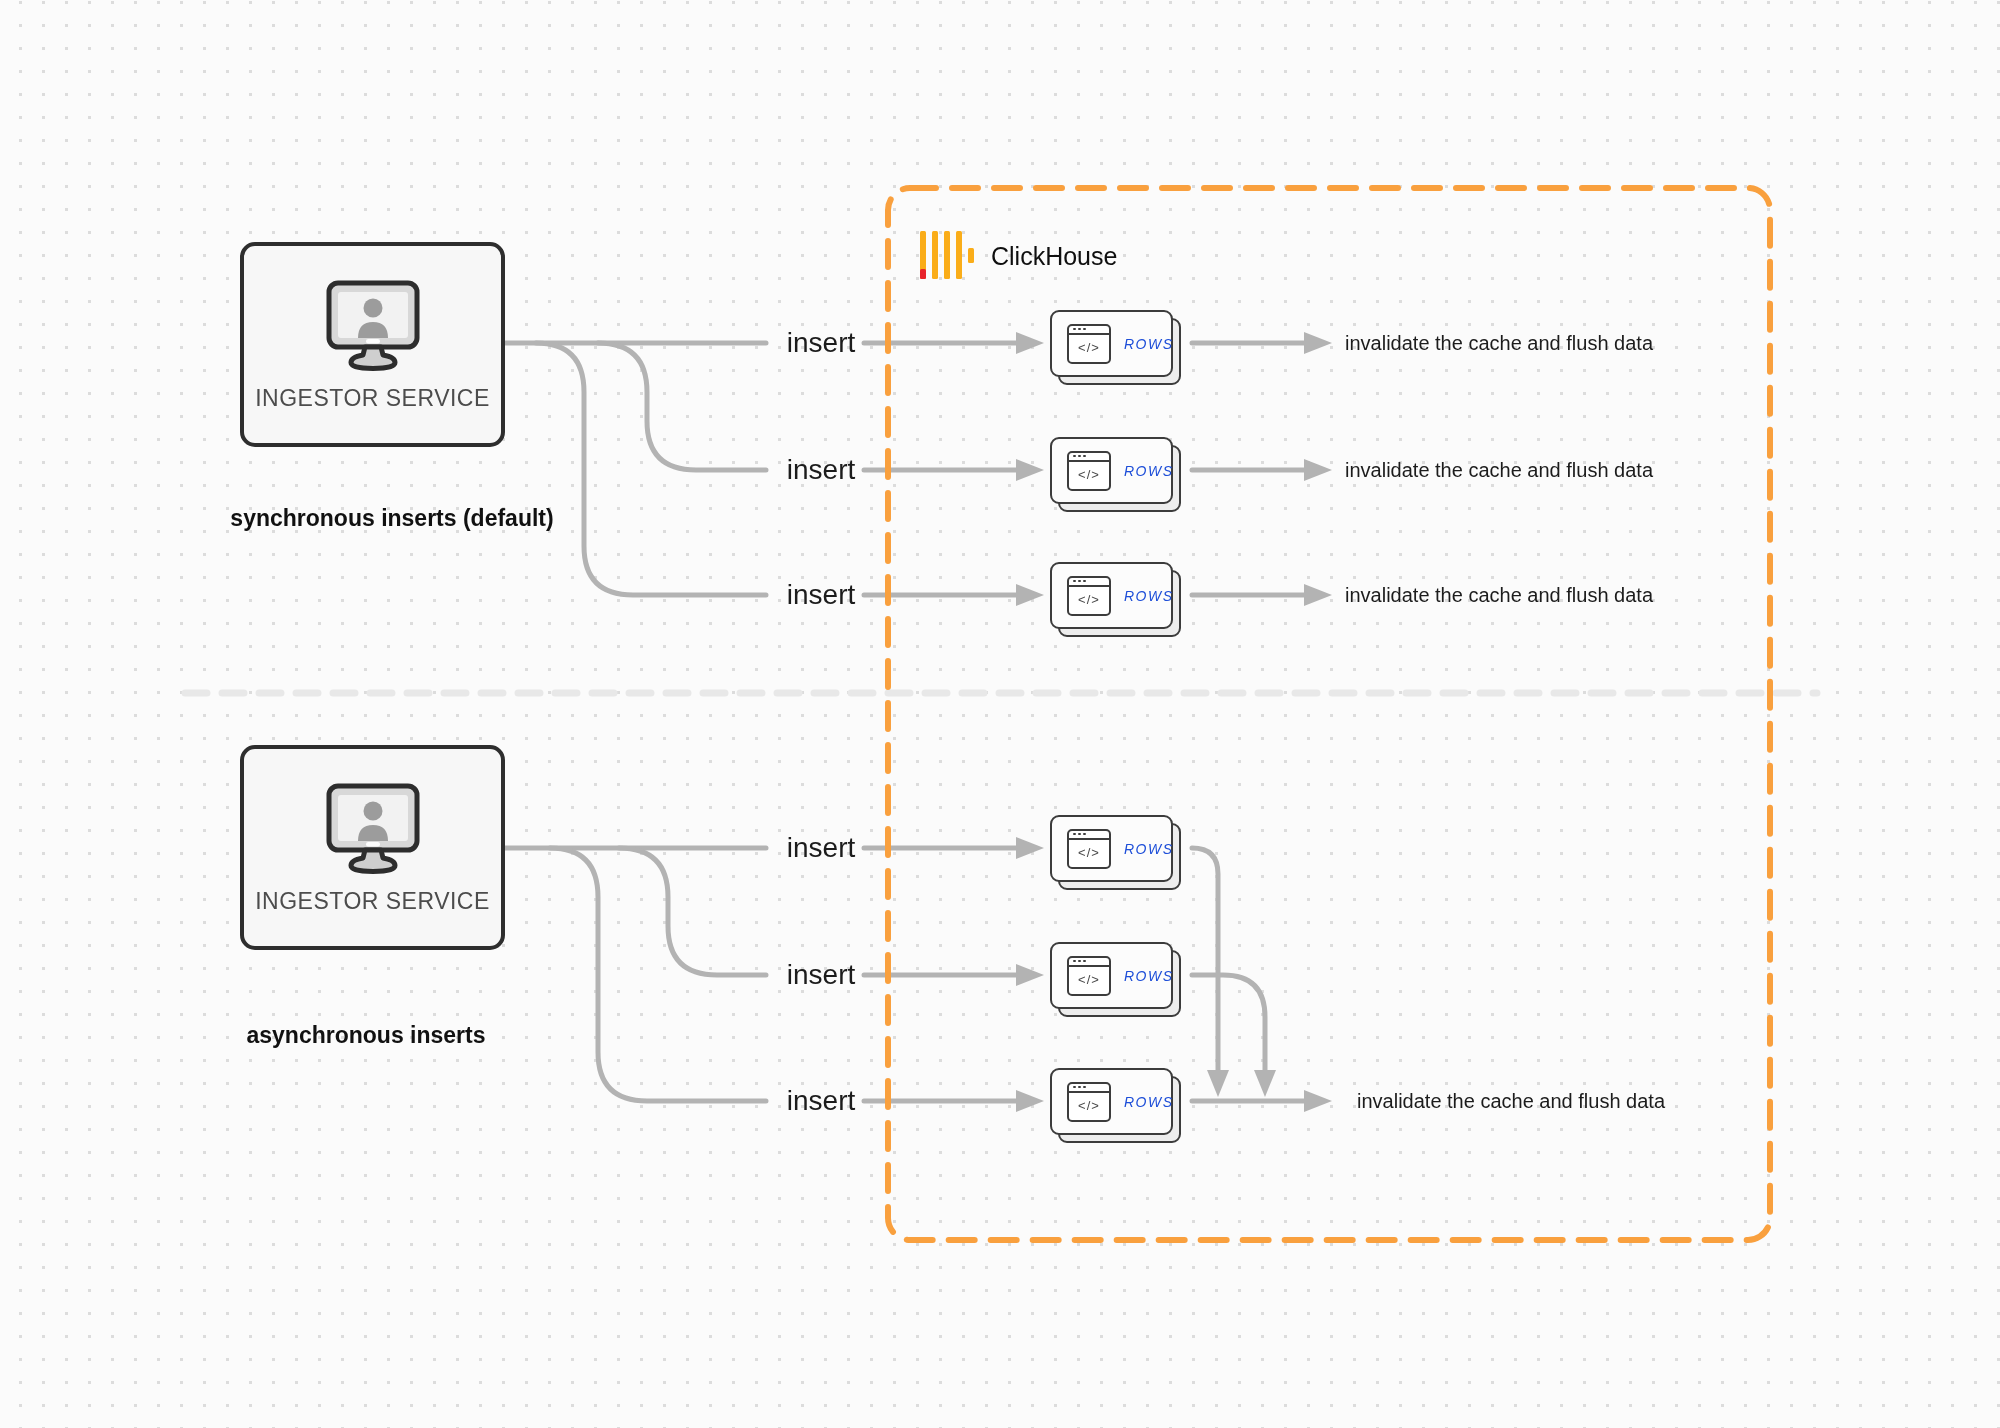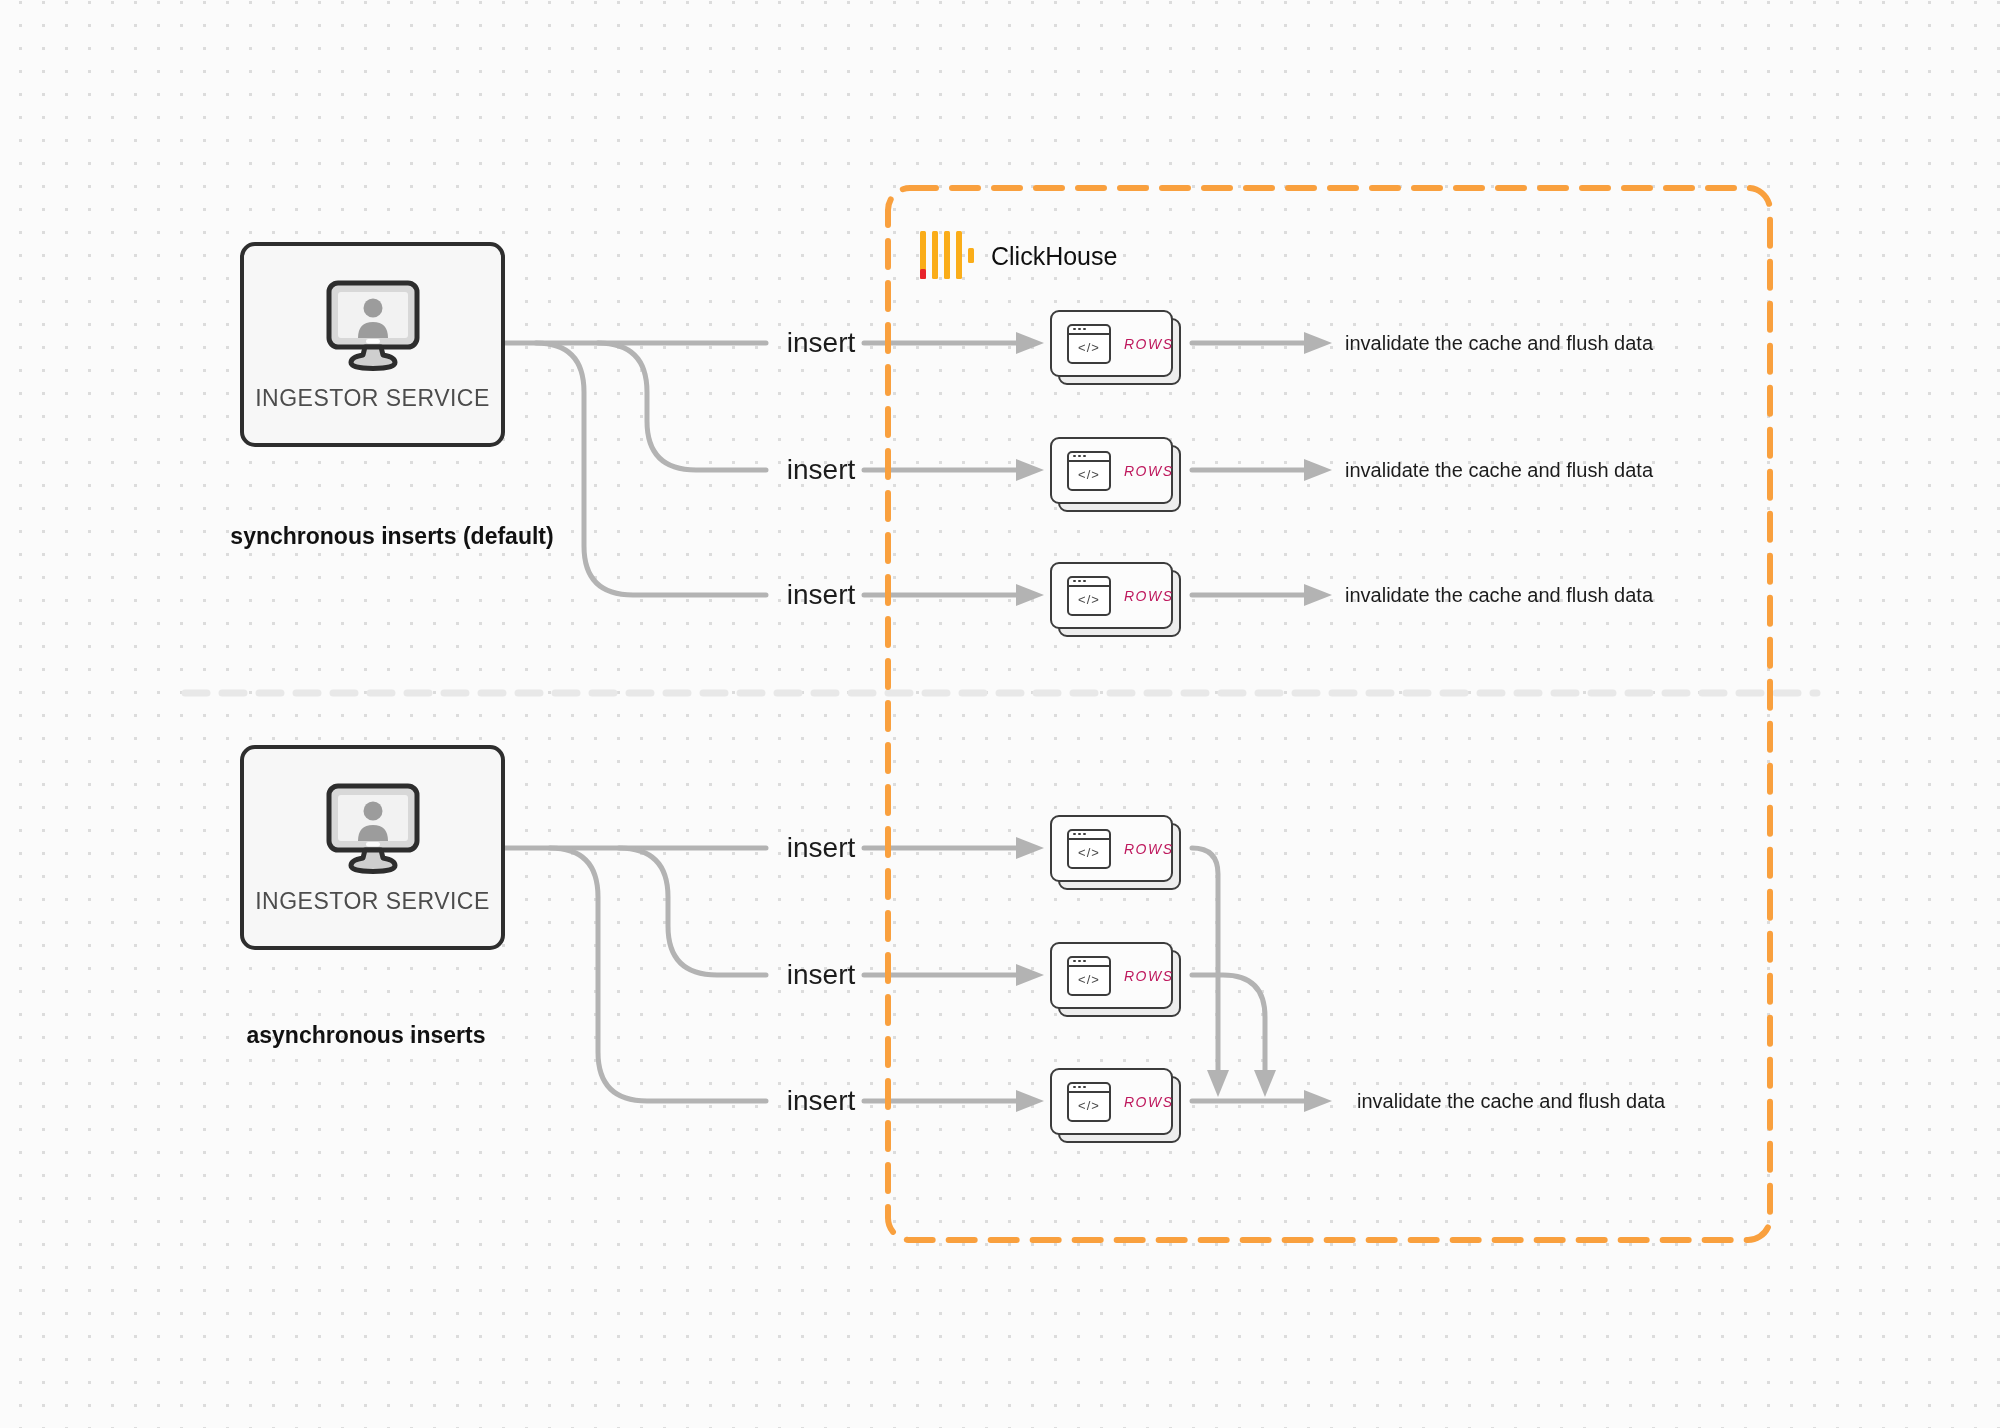--- a/index.html
+++ b/index.html
@@ -76,21 +76,21 @@
     height: 9px; border-bottom: 2.5px solid #3c3c3c;
     display: flex; align-items: center; gap: 2.5px; padding-left: 4px;
   }
   .win-dot { width: 2.5px; height: 2.5px; border-radius: 50%; background: #3c3c3c; }
   .win-body {
     height: 26px; display: flex; align-items: center; justify-content: center;
     font-size: 13px; font-weight: 500; color: #4a4a4a; letter-spacing: 1px;
   }
   .rows-label {
     font-size: 14px; font-style: italic; letter-spacing: 1.5px;
-    color: #be185d;
+    color: #1d4ed8;
   }
 
   
   .brand {
     display: flex; align-items: center; gap: 17px;
   }
   .brand-label { font-size: 25px; font-weight: 500; color: #0f0f0f; }
 </style>
 </head>
 <body>
@@ -156,21 +156,21 @@
     <svg width="104" height="96" viewBox="0 0 104 96">
       <rect x="8" y="6" width="88" height="64" rx="9" fill="#d8d8d8" stroke="#2d2d2d" stroke-width="5"></rect>
       <rect x="17" y="15" width="70" height="46" rx="3" fill="#f2f2f2"></rect>
       <circle cx="52" cy="31" r="9.5" fill="#9c9c9c"></circle>
       <path d="M37 61 Q37 45 52 45 Q67 45 67 61 Z" fill="#9c9c9c"></path>
       <rect x="45" y="62" width="14" height="4.5" rx="2.2" fill="#fdfdfd"></rect>
       <path d="M44 70 L60 70 L62 78 Q74 80 74 85.5 Q74 91.5 52 91.5 Q30 91.5 30 85.5 Q30 80 42 78 Z" fill="#cfcfcf" stroke="#2d2d2d" stroke-width="5" stroke-linejoin="round"></path>
     </svg>
     <div class="service-label">INGESTOR SERVICE</div>
   </div>
-  <div class="abs caption" style="left:392px; top:536px;">synchronous inserts (default)</div>
+  <div class="abs caption" style="left:392px; top:518px;">synchronous inserts (default)</div>
 
   <div class="abs service-box" style="left:240px; top:745px;">
     <svg width="104" height="96" viewBox="0 0 104 96">
       <rect x="8" y="6" width="88" height="64" rx="9" fill="#d8d8d8" stroke="#2d2d2d" stroke-width="5"></rect>
       <rect x="17" y="15" width="70" height="46" rx="3" fill="#f2f2f2"></rect>
       <circle cx="52" cy="31" r="9.5" fill="#9c9c9c"></circle>
       <path d="M37 61 Q37 45 52 45 Q67 45 67 61 Z" fill="#9c9c9c"></path>
       <rect x="45" y="62" width="14" height="4.5" rx="2.2" fill="#fdfdfd"></rect>
       <path d="M44 70 L60 70 L62 78 Q74 80 74 85.5 Q74 91.5 52 91.5 Q30 91.5 30 85.5 Q30 80 42 78 Z" fill="#cfcfcf" stroke="#2d2d2d" stroke-width="5" stroke-linejoin="round"></path>
     </svg>

